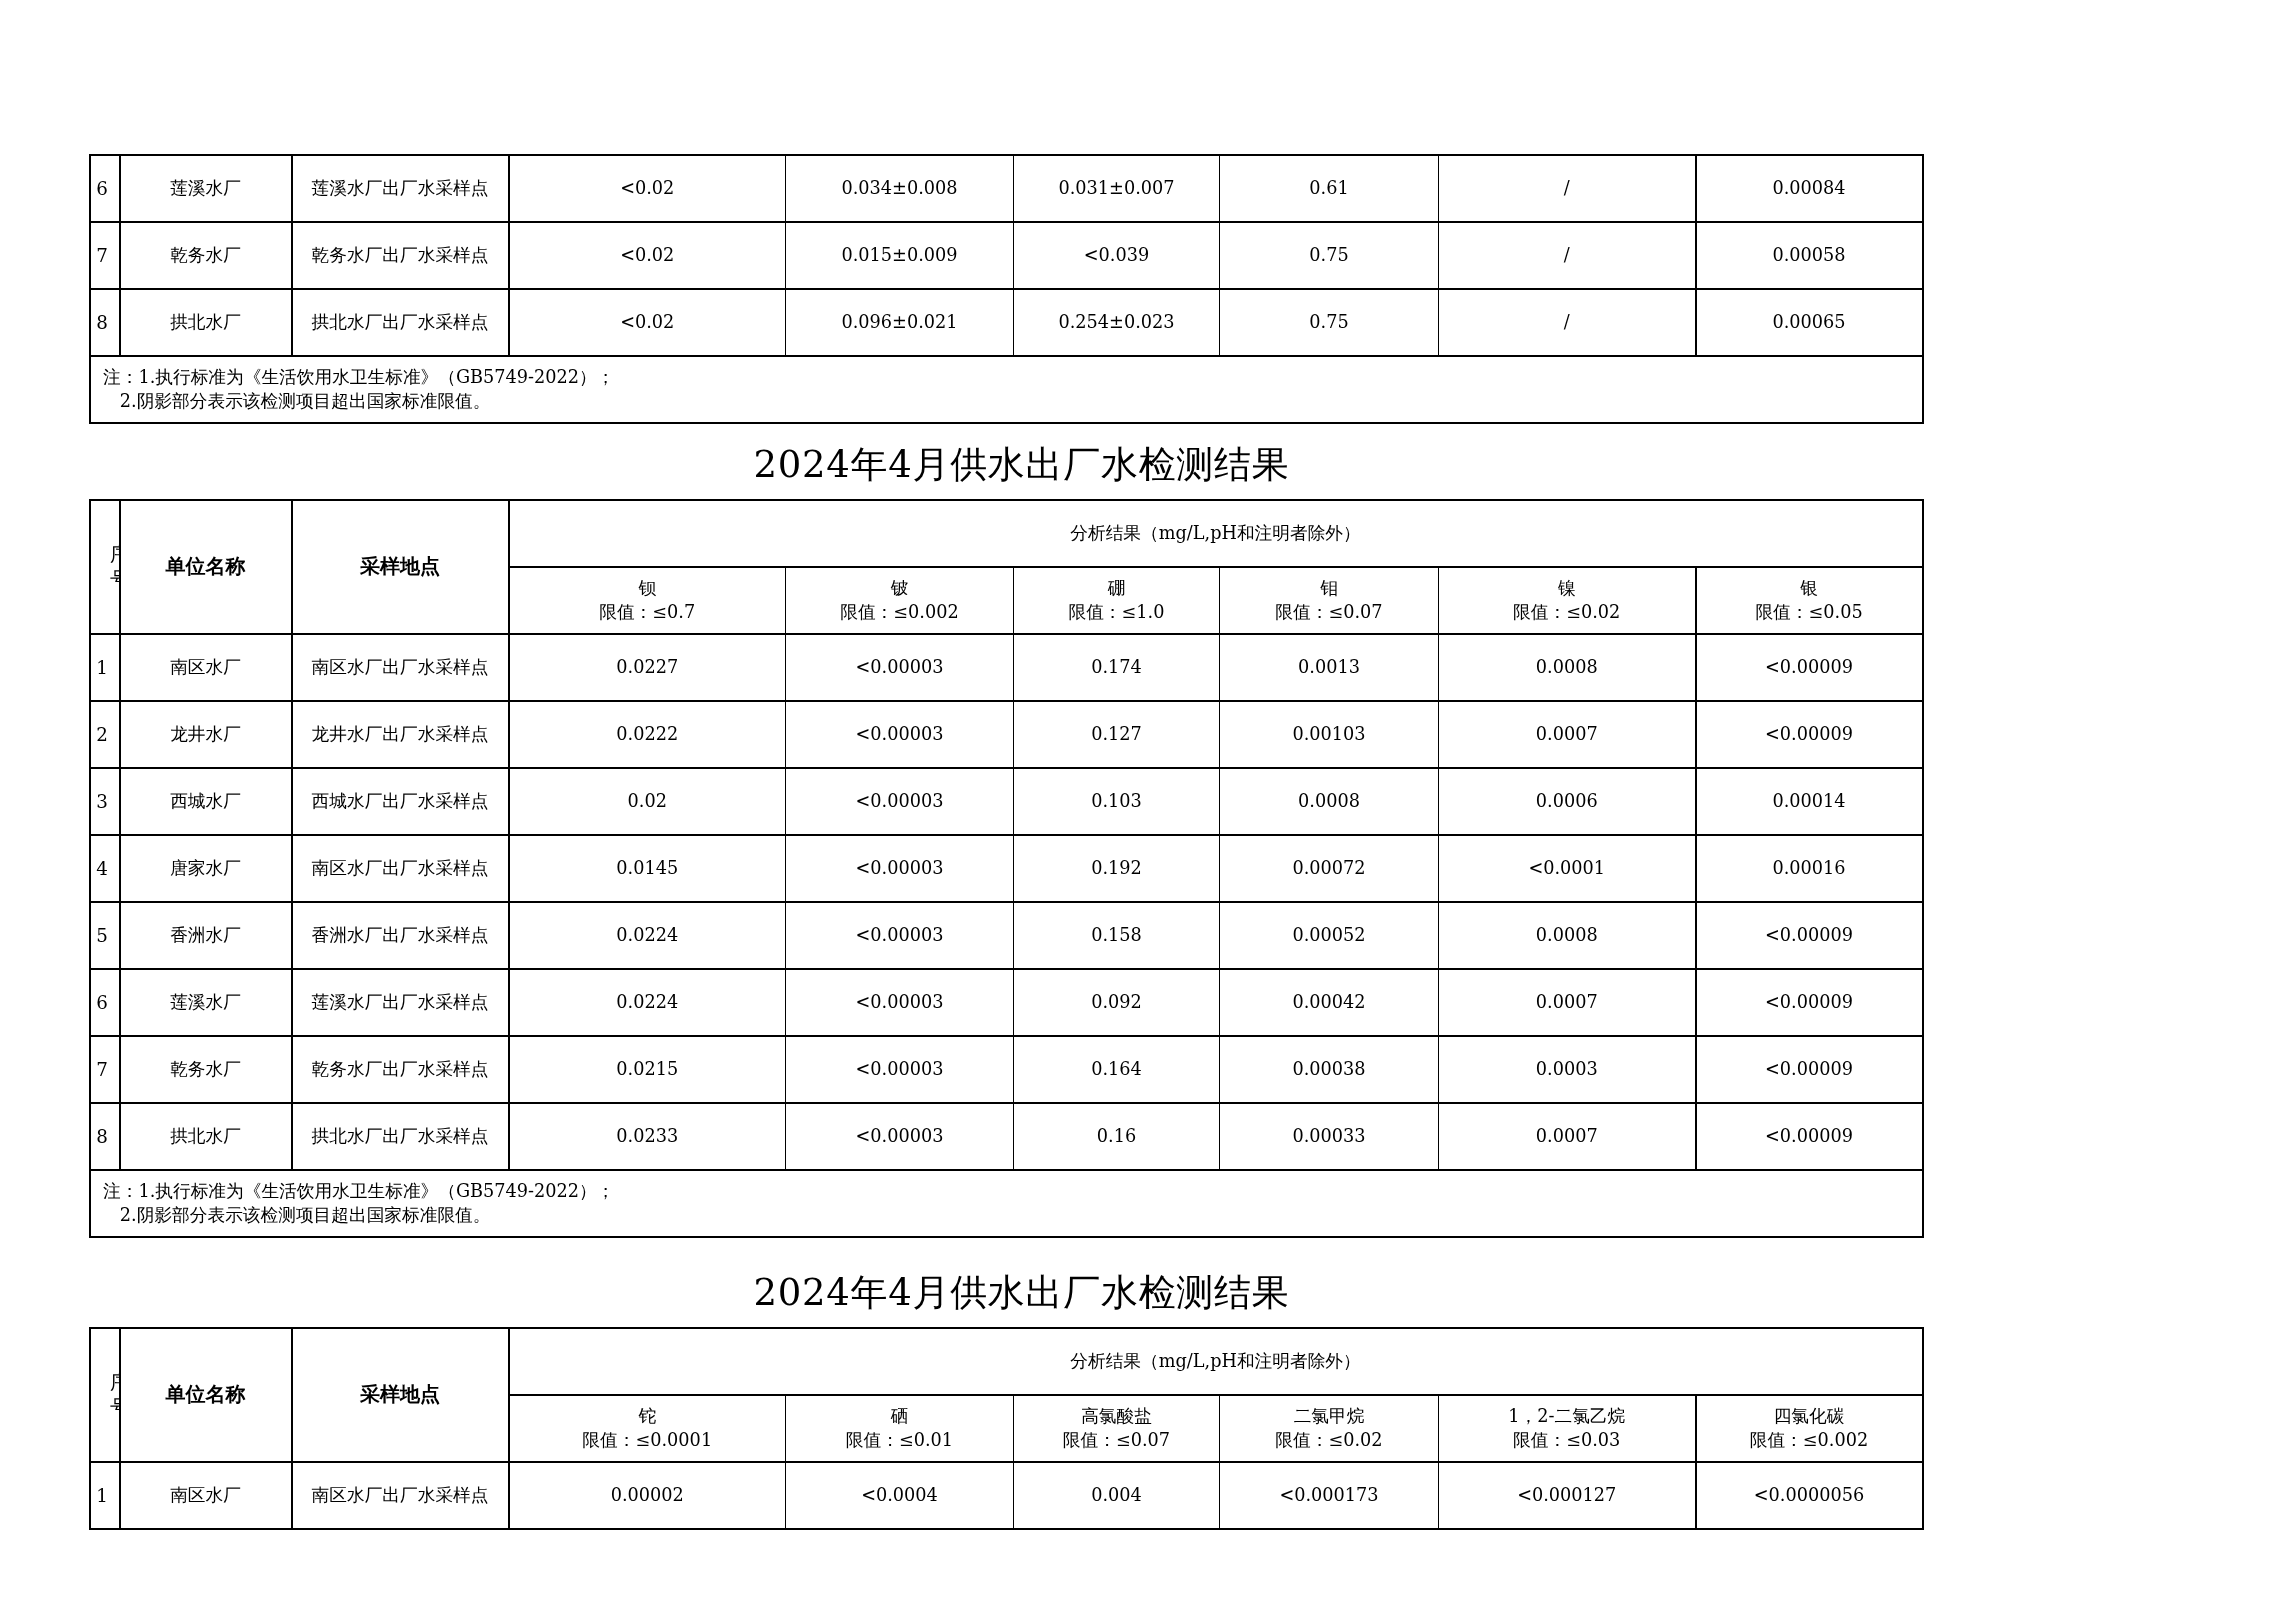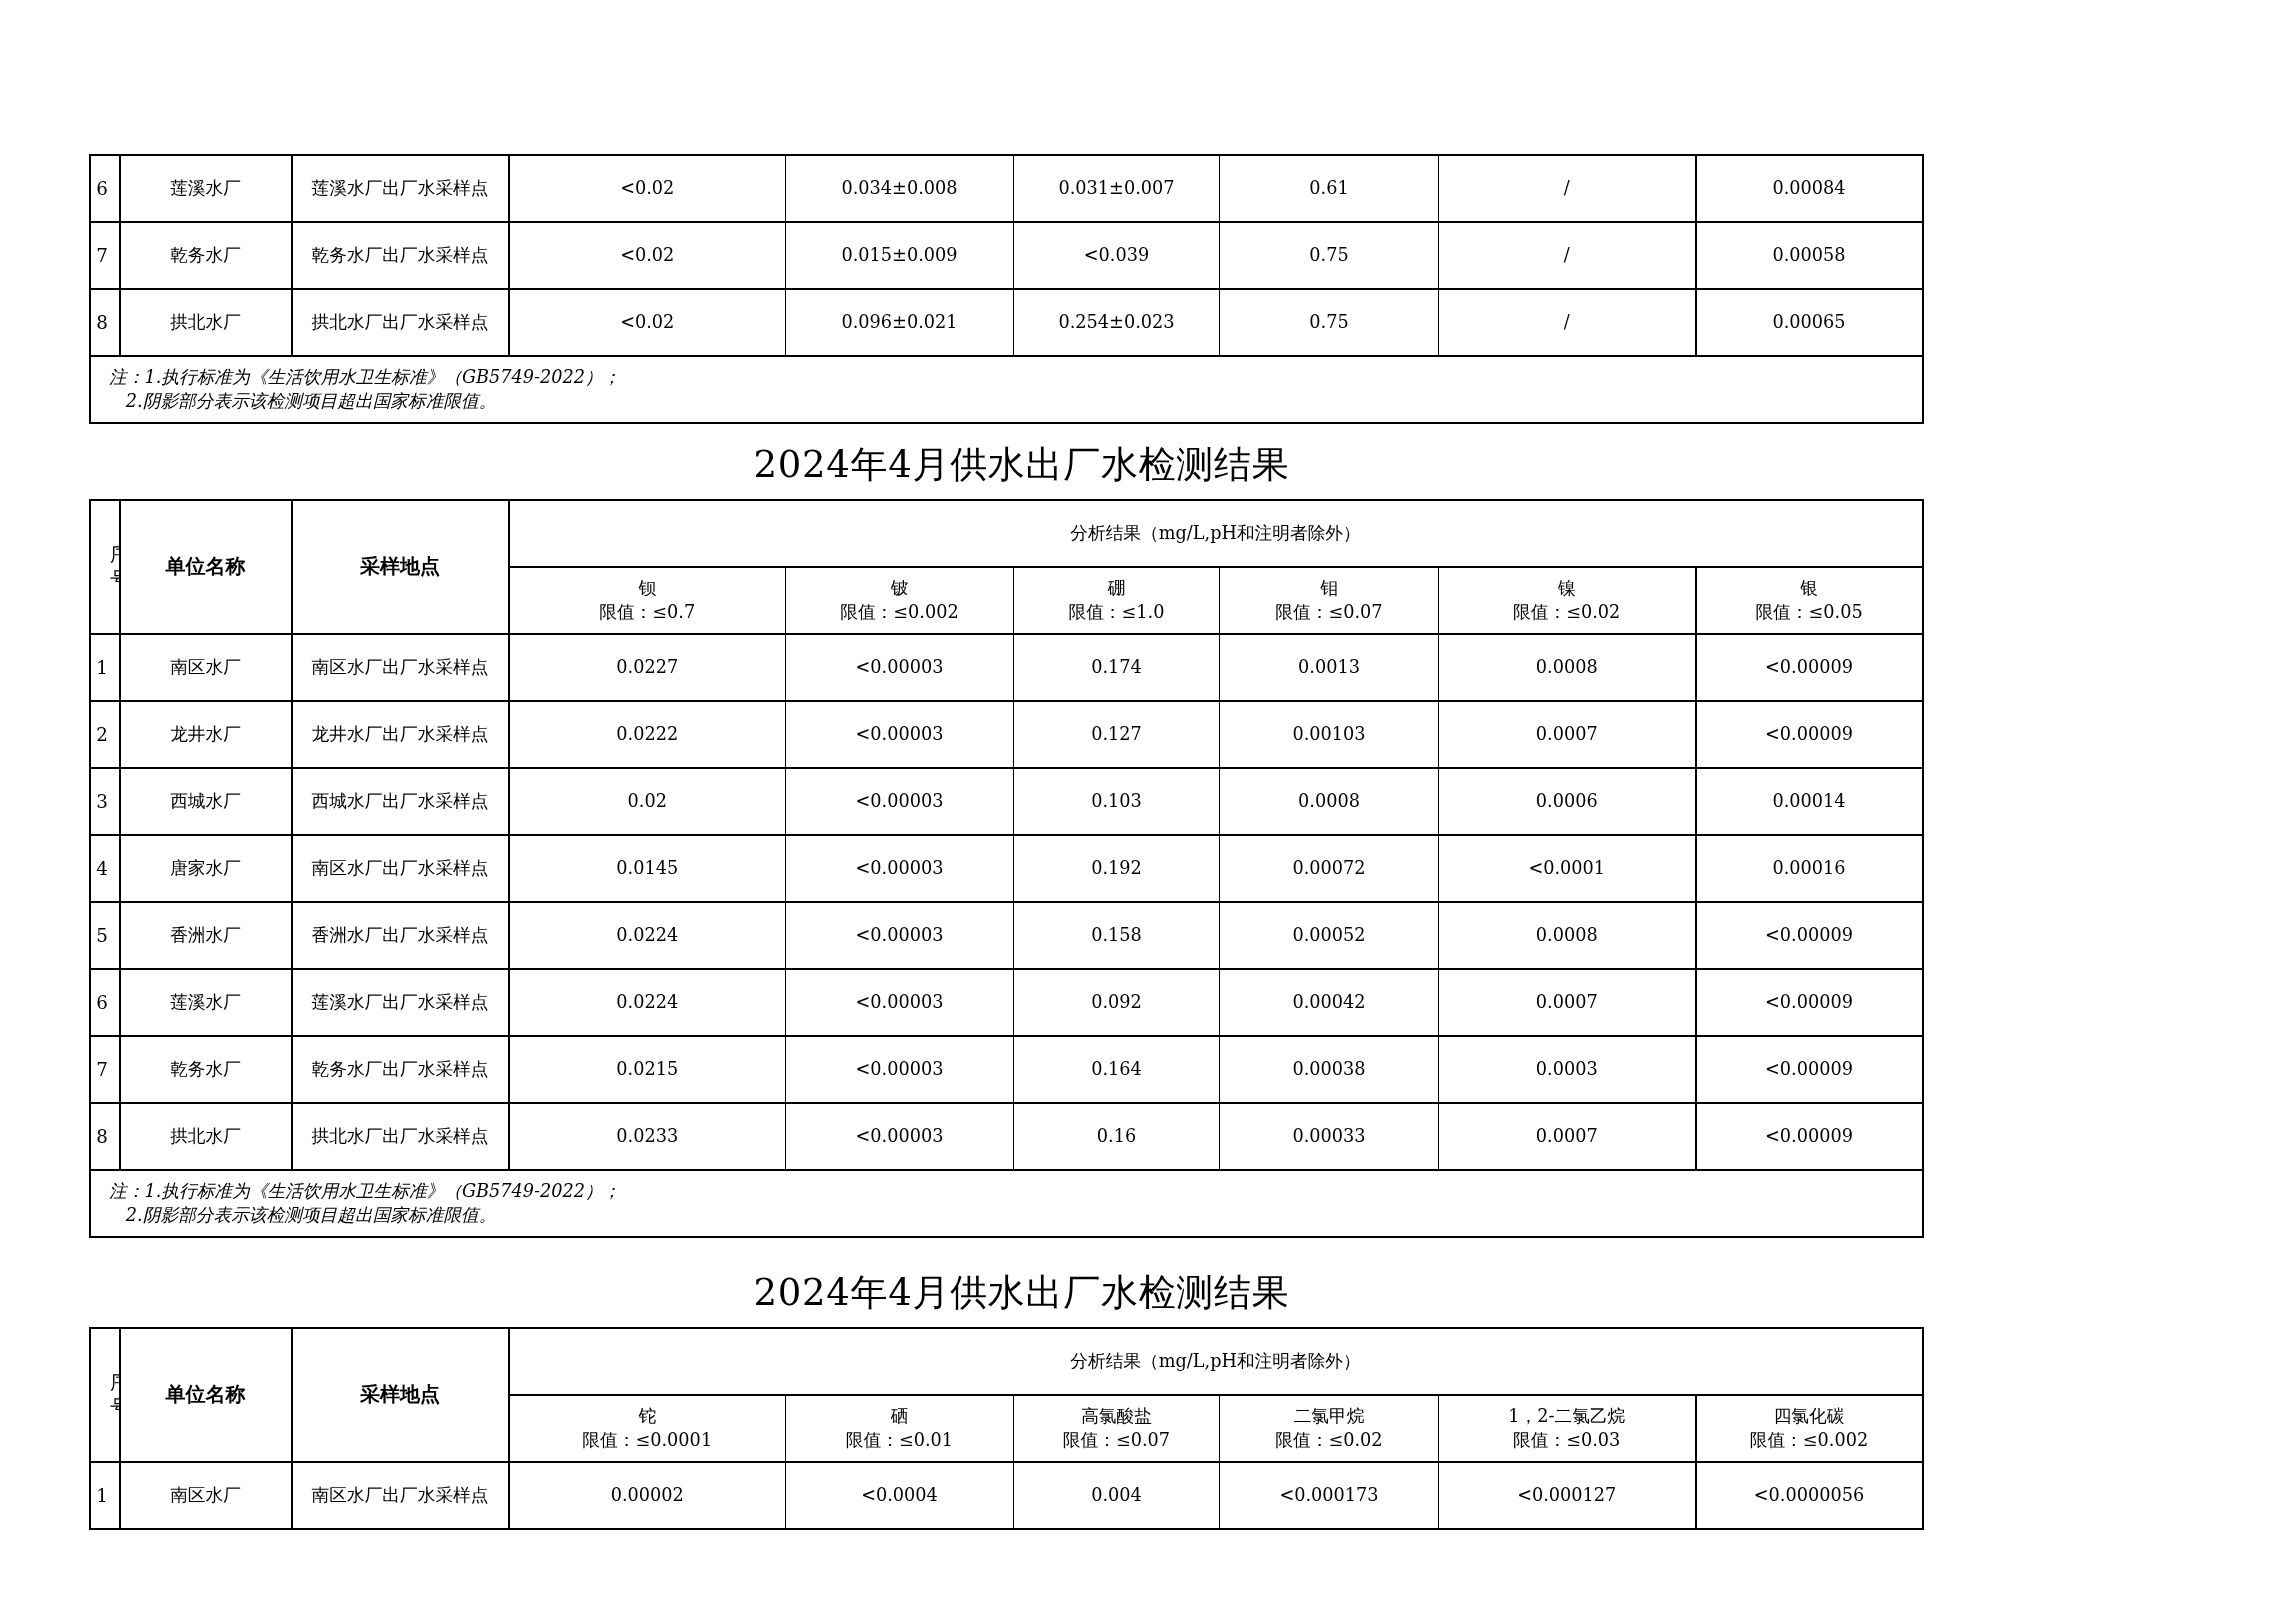--- a/index.html
+++ b/index.html
@@ -4,21 +4,21 @@
 <style>
   html, body { margin:0; padding:0; background:#ffffff; }
   body { width:2295px; height:1615px; position:relative; overflow:hidden;
          font-family:"DejaVu Serif","Liberation Serif",serif; color:#000; }
   .tbl { position:absolute; left:89px; width:1831px; border-collapse:collapse; table-layout:fixed; }
   .tbl td { border:2px solid #000; text-align:center; vertical-align:middle; padding:0;
             font-size:17.7px; line-height:23.6px; overflow:hidden; }
   .tbl td.thin-v { border-left-width:1.3px; border-right-width:1.3px; }
   .tbl tr.r105 td { height:65px; }
   .tbl td.seq { font-size:18.3px; text-align:left; padding-left:5.2px; }
-  .tbl td.note { text-align:left; padding-left:18px; font-size:17.7px; line-height:23.6px;font-style:italic; }
+  .tbl td.note { text-align:left; padding-left:12px; font-size:17.7px; line-height:23.6px; }
   .tbl td.hdr-big { font-size:20px;font-weight:bold; }
   .tbl td.seq-h { font-size:20px; line-height:25px; text-align:left; padding-left:19px; }
   .title { position:absolute; left:17px; width:2009px; text-align:center; font-size:37px;
            font-weight:normal; letter-spacing:0.7px; font-family:"DejaVu Serif","Liberation Serif",serif; }
   .note-line { display:block; white-space:pre; }
 </style>
 </head>
 <body>
 
 <table class="tbl" style="top:154px;">

